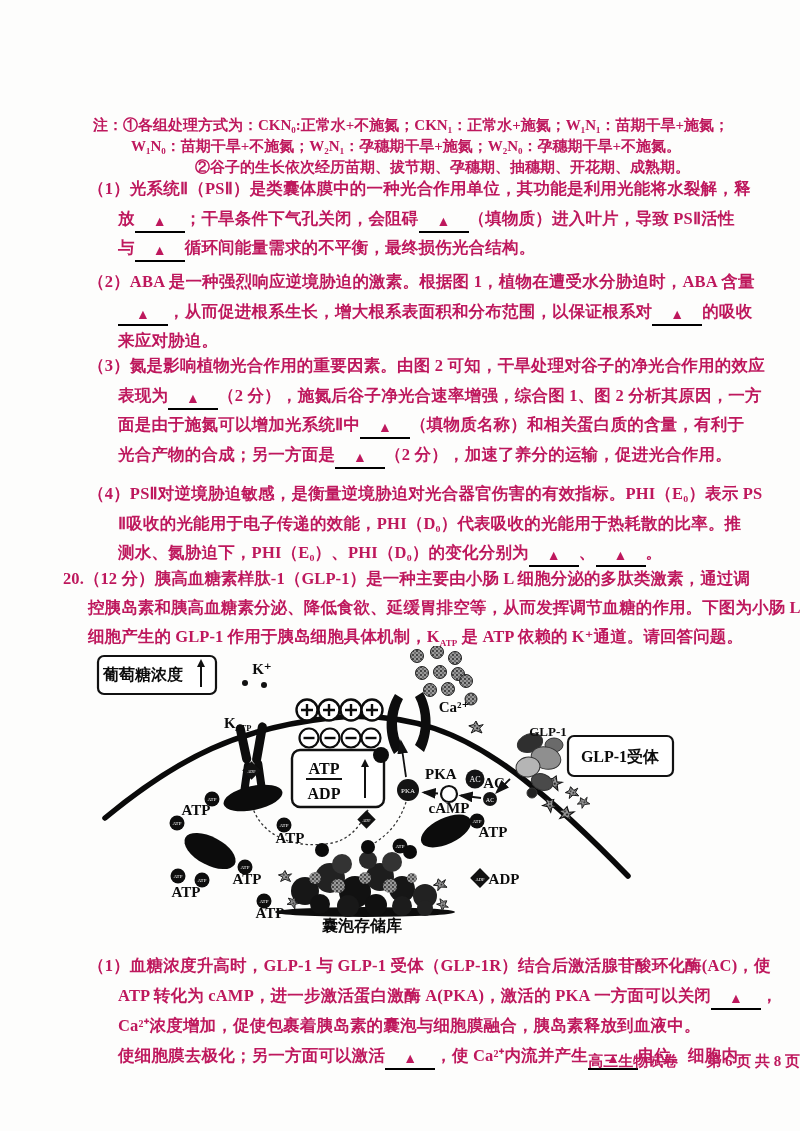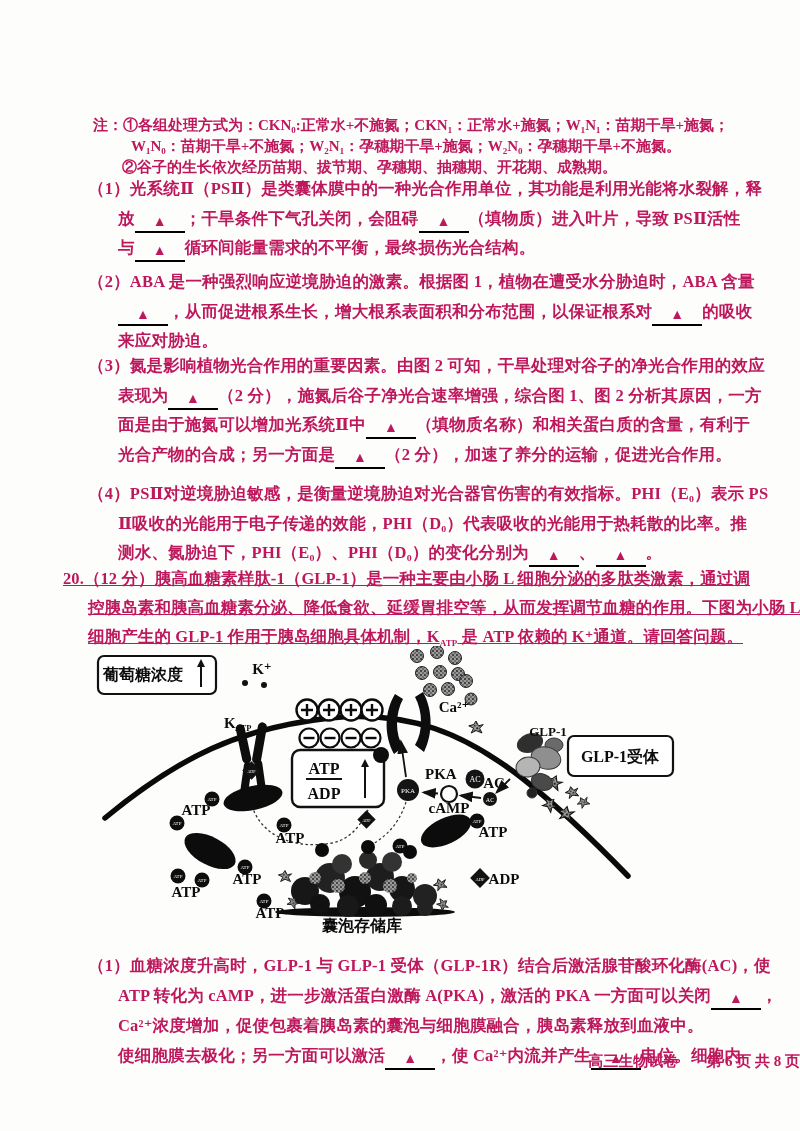--- a/index.html
+++ b/index.html
@@ -3,30 +3,30 @@
 <meta charset="utf-8">
 <style>
   html,body{margin:0;padding:0;background:#e8e8e8;}
   #paper{position:relative;width:800px;height:1131px;background:#fdfdfc;overflow:hidden;
          font-family:"Liberation Serif","DejaVu Serif",serif;color:#be185d;}
   .block{position:absolute;}
   .tline{white-space:nowrap;}
   
   #note{left:93px;top:115px;width:670px;font-size:15px;font-weight:700;line-height:21px;}
   #note .tline:nth-child(2){padding-left:38px;}
-  #note .tline:nth-child(3){padding-left:29px;}
+  #note .tline:nth-child(3){padding-left:29px;text-align:center;}
   
-  .qitem{font-size:16.5px;font-weight:600;letter-spacing:.2px;}
+  .qitem{font-size:16.5px;font-weight:600;letter-spacing:.2px;font-family:Liberation Serif, serif;}
   .qitem .tline{padding-left:30px;line-height:29.5px;}
   .qitem .tline:first-child{text-indent:-30px;}
   #q19i1{left:88px;top:174px;width:668px;}
   #q19i2{left:88px;top:267px;width:668px;}
   #q19i3{left:88px;top:351px;width:668px;}
   #q19i4{left:88px;top:479px;width:668px;}
-  #q20head{left:63px;top:564px;width:700px;font-size:16.5px;font-weight:600;letter-spacing:.1px;text-decoration:underline;}
+  #q20head{left:63px;top:564px;width:700px;font-size:16.5px;font-weight:600;letter-spacing:.1px;}
   #q20head .tline{padding-left:25px;line-height:29px;}
   #q20head .tline:first-child{text-indent:-25px;}
   #q20i1{left:88px;top:927px;width:668px;margin-top:24px;}
   #q20i1 .tline{line-height:30px;}
   .blank{display:inline-block;min-width:44px;padding:0 3px;border-bottom:2px solid #000;
          text-align:center;font-size:14px;line-height:15px;height:17px;vertical-align:-2px;}
   sub{font-size:9px;font-weight:700;}
   
   #footer{left:0;top:1052px;width:800px;display:flex;justify-content:flex-end;gap:28px;
           font-size:15px;font-weight:700;}

